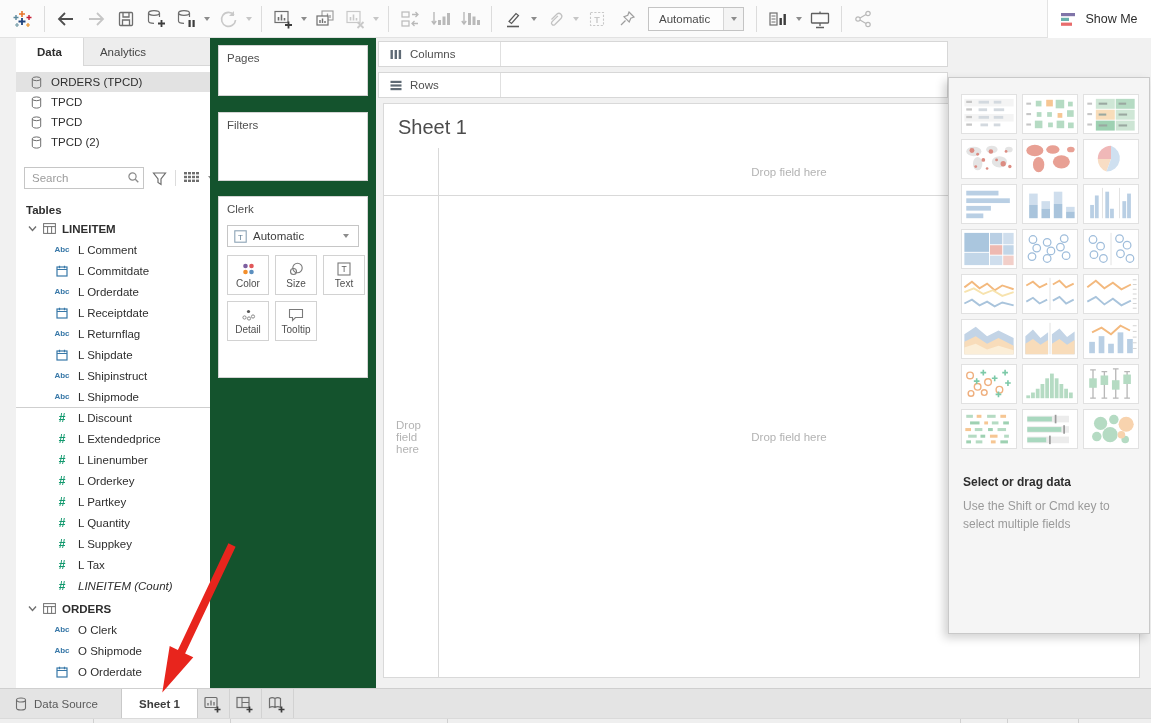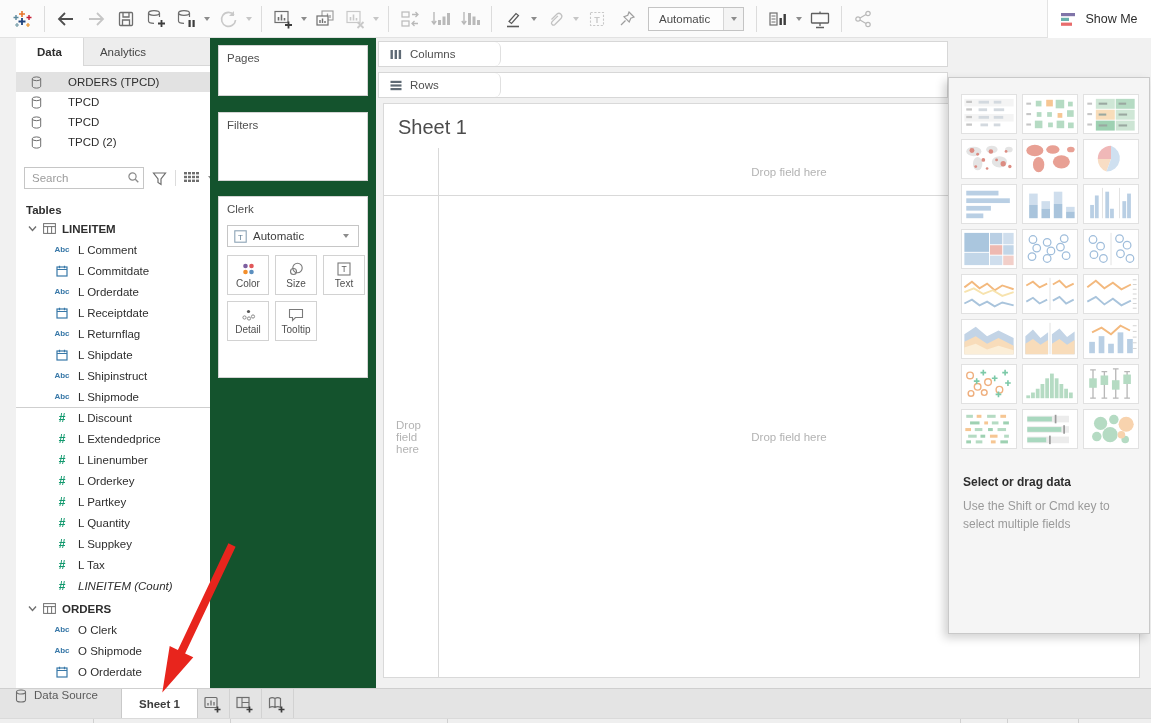--- a/index.html
+++ b/index.html
@@ -20,21 +20,21 @@
 
   
   .sidebar { position:absolute; top:38px; left:16px; width:210px; bottom:35px; background:#fff; border-right:1px solid #d4d4d4; overflow:hidden; }
   .side-tabs { height:28px; background:#ededed; border-bottom:1px solid #d8d8d8; display:flex; align-items:stretch; position:relative; }
   .side-tab { display:flex; align-items:center; padding:0 16px; color:#444; }
   .side-tab.active { background:#fff; border-right:1px solid #d8d8d8; font-weight:bold; color:#2e2e2e; margin-bottom:-1px; padding:0 21px; }
   .collapse-btn { margin-left:auto; display:flex; align-items:center; padding:0 10px; color:#8a8a8a; font-size:12px; }
   .ds-list { padding:6px 0; }
   .ds-row { height:20px; display:flex; align-items:center; padding:0 8px 0 12px; gap:7px; }
   .ds-row.selected { background:#e2e2e2; }
-  .ds-label { flex:1; color:#2e2e2e;margin-left:17px; }
+  .ds-label { flex:1; color:#2e2e2e; }
   .ds-warn { color:#c8352c; font-weight:bold; font-size:12px; padding-right:4px; }
   .search-row { margin:8px 8px 0 8px; display:flex; align-items:center; height:24px; }
   .search-wrap { position:relative; width:131px; height:22px; }
   .search-wrap input { width:100%; height:100%; border:1px solid #c6c6c6; padding:0 20px 0 7px; font:inherit; color:#333; background:#fff; }
   .search-wrap input::placeholder { color:#9c9c9c; }
   .search-glass { position:absolute; right:4px; top:4px; }
   .search-row .mini { margin-left:7px; display:flex; align-items:center; }
   .vline-mini { width:1px; height:16px; background:#dcdcdc; margin-left:8px; }
   .tables-label { margin:14px 0 2px 10px; font-weight:bold; color:#2e2e2e; }
   .grp-header { height:21px; display:flex; align-items:center; gap:6px; padding-left:12px; font-weight:bold; color:#2e2e2e; }
@@ -55,21 +55,21 @@
   .marks-dd { margin-top:10px; height:22px; border:1px solid #c6c6c6; background:#fff; display:flex; align-items:center; padding:0 6px; gap:6px; color:#3d3d3d; }
   .marks-dd .caret { margin-left:auto; }
   .marks-grid { margin-top:8px; display:grid; grid-template-columns:repeat(3,42px); gap:6px; }
   .mark-btn { height:40px; border:1px solid #d2d2d2; background:#fff; display:flex; flex-direction:column; align-items:center; justify-content:center; gap:2px; }
   .mark-btn .mlbl { font-size:10px; color:#4f4f4f; }
 
   
   .canvas { position:absolute; left:376px; top:38px; right:0; bottom:35px; background:#f1f1f1; }
   .shelf { position:absolute; left:2px; width:570px; height:26px; background:#fff; border:1px solid #d7d7d7; display:flex; align-items:center; }
   .shelf-cols { top:3px; } .shelf-rows { top:34px; }
-  .shelf-label { width:122px; height:100%; display:flex; align-items:center; gap:8px; padding-left:11px; border-right:1px solid #e0e0e0; color:#4f4f4f;border-radius:6px; }
+  .shelf-label { width:122px; height:100%; display:flex; align-items:center; gap:8px; padding-left:11px; border-right:1px solid #e0e0e0; color:#4f4f4f; }
   .shelf-drop { flex:1; height:100%; }
   .sheet { position:absolute; left:7px; top:65px; width:757px; height:575px; background:#fff; border:1px solid #d9d9d9; }
   .sheet-title { position:absolute; left:14px; top:12px; font-size:20px; color:#4c4c4c; }
   .sheet-vline { position:absolute; left:54px; top:44px; bottom:0; width:1px; background:#d9d9d9; }
   .sheet-hline { position:absolute; left:0; right:0; top:91px; height:1px; background:#d9d9d9; }
   .dz { color:#b3b3b3; }
   .dz-top { position:absolute; left:55px; right:0; top:44px; height:47px; display:flex; align-items:center; justify-content:center; }
   .dz-left { position:absolute; left:0; top:92px; width:54px; bottom:0; display:flex; align-items:center; justify-content:center; }
   .dz-left span { display:block; width:30px; }
   .dz-main { position:absolute; left:55px; right:0; top:92px; bottom:0; display:flex; align-items:center; justify-content:center; }
@@ -77,21 +77,21 @@
   
   .showme { position:absolute; left:948px; top:38px; width:202px; height:557px; background:#f5f5f5; border:1px solid #c9c9c9; box-shadow:-4px 4px 9px rgba(0,0,0,0.18); z-index:5;margin-top:39px; }
   .sm-grid { padding:16px 12px 0 12px; display:grid; grid-template-columns:repeat(3,56px); grid-auto-rows:40px; gap:5px; }
   .sm-cell { background:#fff; border:1px solid #e1e1e1; display:flex; align-items:center; justify-content:center; }
   .sm-help { padding:26px 14px 0 14px; }
   .sm-help-title { font-weight:bold; color:#2e2e2e; font-size:12px; }
   .sm-help-text { margin-top:8px; color:#9a9a9a; font-size:12px; line-height:1.5; width:162px; }
 
   
   .tabbar { position:absolute; left:0; right:0; bottom:5px; height:30px; background:#e4e4e4; border-top:1px solid #cfcfcf; display:flex; align-items:stretch; z-index:12; }
-  .tab-ds { display:flex; align-items:flex-start; gap:7px; padding:0 15px; color:#5a5a5a; width:121px; }
+  .tab-ds { display:flex; align-items:center; gap:7px; padding:0 15px; color:#5a5a5a; width:121px; }
   .tab-sheet { background:#fff; border-left:1px solid #c9c9c9; border-right:1px solid #c9c9c9; display:flex; align-items:center; padding:0 17px; color:#3d3d3d; font-weight:bold; }
   .tab-new { width:32px; display:flex; align-items:center; justify-content:center; border-right:1px solid #d2d2d2; }
   .statusbar { position:absolute; left:0; right:0; bottom:0; height:5px; background:#efefef; border-top:1px solid #dadada; }
   .statusbar i { position:absolute; top:0; bottom:0; width:1px; background:#d0d0d0; }
 
   .arrow-overlay { position:absolute; left:130px; top:535px; width:120px; height:170px; z-index:20; pointer-events:none; }
 </style>
 </head>
 <body>
 

